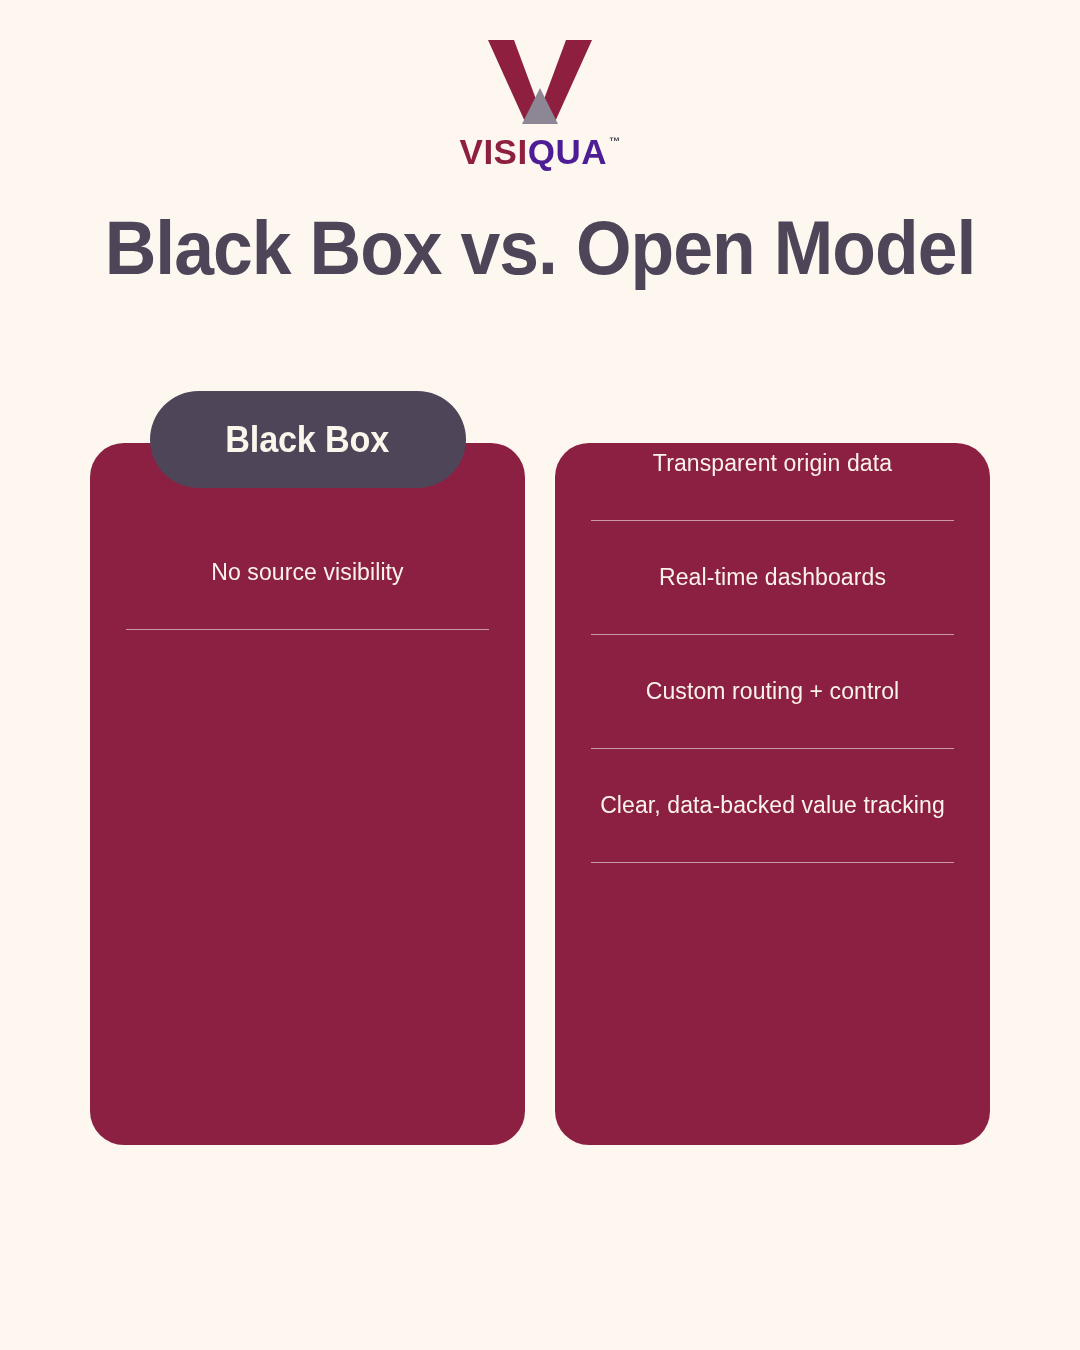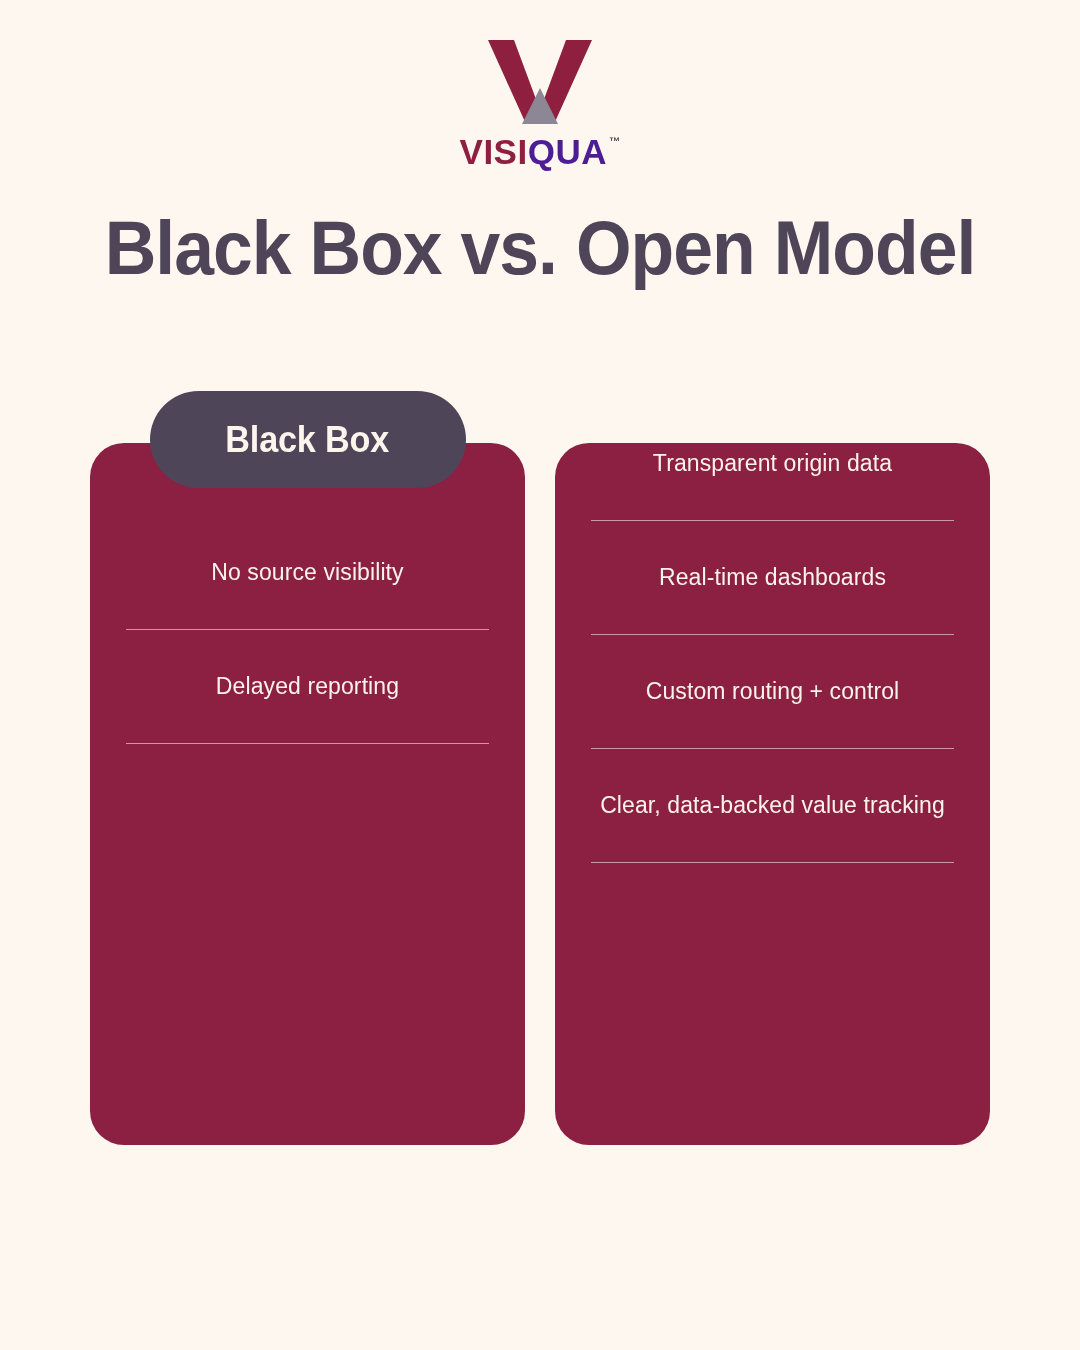--- a/index.html
+++ b/index.html
@@ -161,23 +161,20 @@
 
     <div class="column">
       <div class="card"></div>
       <div class="pill">
         <span class="pill-label">Black Box</span>
       </div>
       <ul class="list">
         <li class="list-item">
           <span class="list-item-label">No source visibility</span>
         </li>
-        <li class="list-item">
-          <span class="list-item-label">Delayed reporting</span>
-        </li>
       </ul>
     </div>
 
     <div class="column">
       <div class="card"></div>
       <ul class="list">
         <li class="list-item">
           <span class="list-item-label">Transparent origin data</span>
         </li>
         <li class="list-item">

